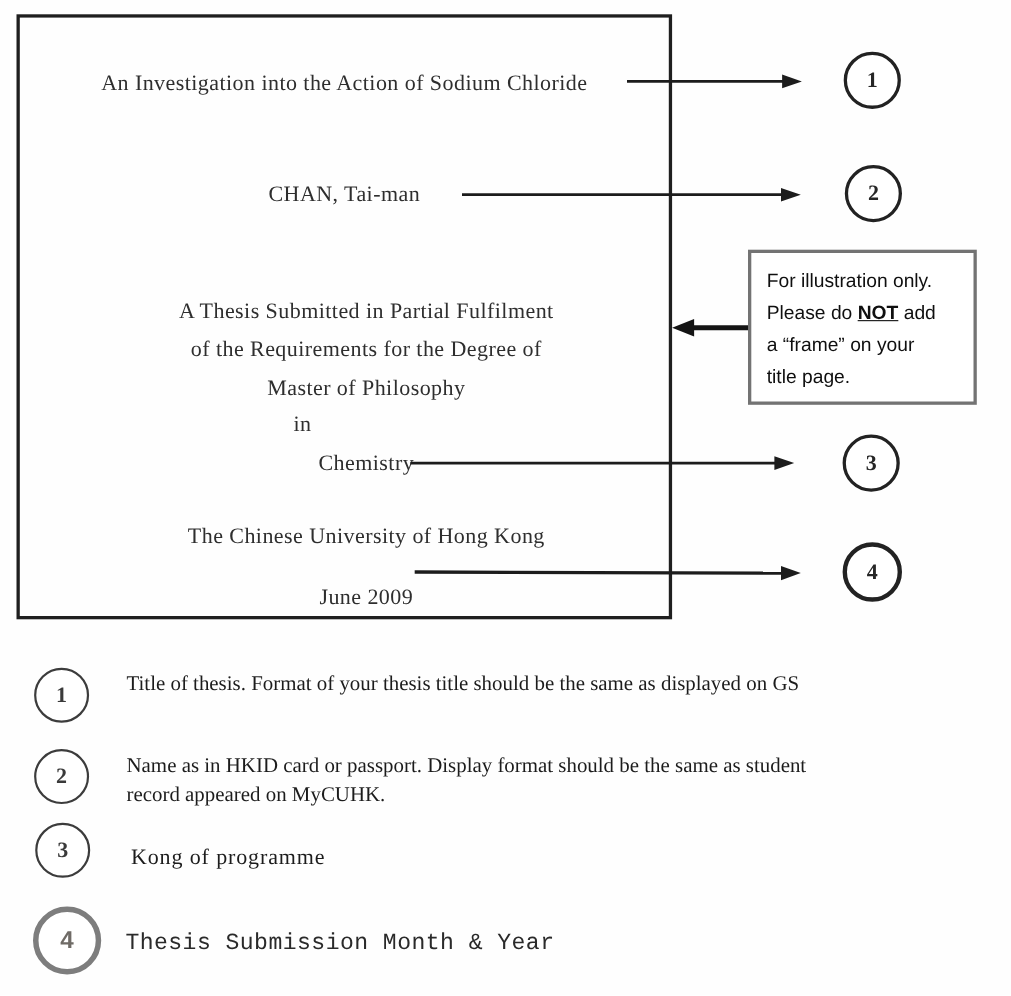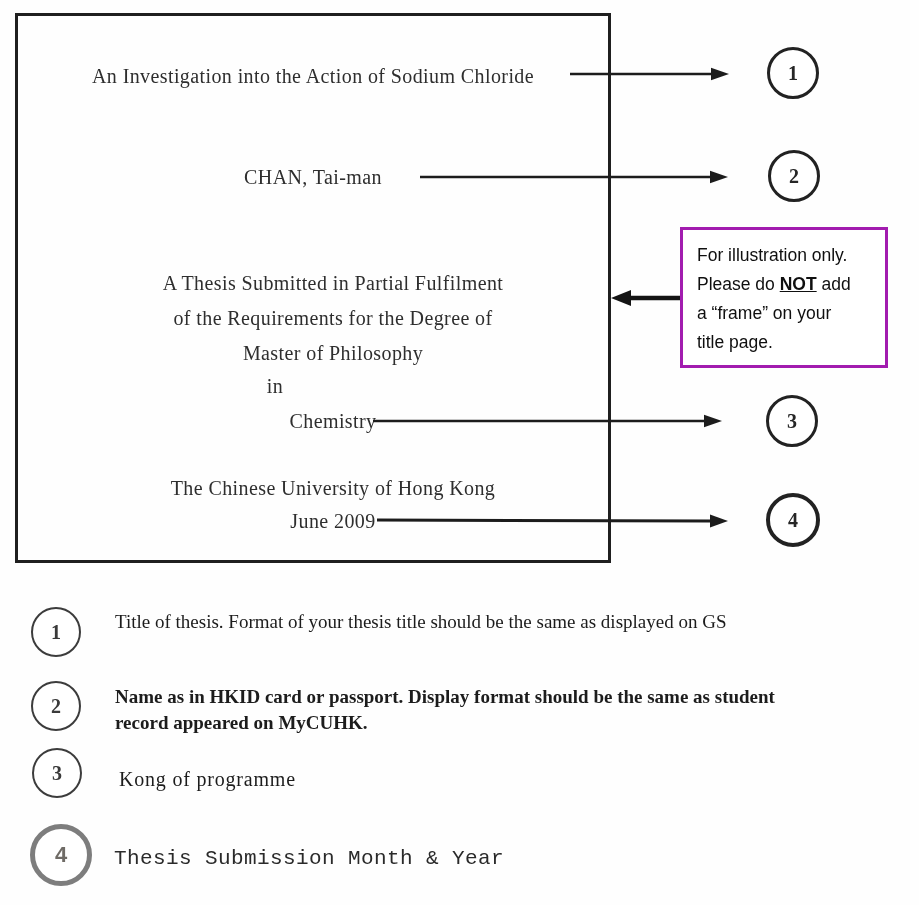--- a/index.html
+++ b/index.html
@@ -28,21 +28,21 @@
     font-family:"Liberation Serif",serif;font-size:20px;font-weight:bold;color:#262626;
     border:3px solid #222;box-sizing:border-box;
   }
   .badge.b1{left:767px;top:47px;width:52px;height:52px;}
   .badge.b2{left:768px;top:150px;width:52px;height:52px;}
   .badge.b3{left:766px;top:395px;width:52px;height:52px;}
   .badge.b4{left:766px;top:493px;width:54px;height:54px;border-width:4px;}
   
   .note{
     position:absolute;left:680px;top:227px;width:208px;height:141px;
-    border:3px solid #a21caf;box-sizing:border-box;background:#fff;
+    border:3px solid #737373;box-sizing:border-box;background:#fff;
     padding:11px 6px 0 14px;
     font-family:"Liberation Sans",sans-serif;font-size:17.5px;line-height:29px;color:#0f0f0f;
     white-space:nowrap;
   }
   .note .strong{font-weight:bold;text-decoration:underline;}
   
   .lbadge{
     position:absolute;border-radius:50%;background:#fff;
     display:flex;align-items:center;justify-content:center;
     font-family:"Liberation Serif",serif;font-size:20px;font-weight:600;color:#3a3a3a;
@@ -54,40 +54,40 @@
   .lbadge.l4{
     left:30px;top:824px;width:62px;height:62px;border:5px solid #7d7d7d;
     color:#6f6b66;font-family:"Liberation Sans",sans-serif;font-size:22px;
   }
   .ltext{
     position:absolute;left:115px;color:#1c1c1c;
     font-family:"Liberation Serif",serif;font-size:19px;line-height:27px;
     white-space:nowrap;
   }
   .ltext.t1{top:608px;}
-  .ltext.t2{top:684px;line-height:26px;font-weight:bold;}
+  .ltext.t2{top:684px;line-height:26px;}
   .ltext.t3{top:766px;left:119px;font-size:20px;letter-spacing:0.8px;}
   .ltext.t4{top:845px;left:114px;font-size:21px;letter-spacing:0.4px;color:#2a2a2a;font-family:Liberation Mono, monospace;}
 </style>
 </head>
 <body>
 
 <div class="canvas">
 
   <div class="frame"></div>
 
   <div class="tp-line" style="top:64px">An Investigation into the Action of Sodium Chloride</div>
   <div class="tp-line" style="top:165px">CHAN, Tai-man</div>
   <div class="tp-line shift-a" style="top:271px">A Thesis Submitted in Partial Fulfilment</div>
   <div class="tp-line shift-a" style="top:306px">of the Requirements for the Degree of</div>
   <div class="tp-line shift-a" style="top:341px">Master of Philosophy</div>
   <div class="tp-line shift-b" style="top:374px">in</div>
   <div class="tp-line shift-a" style="top:409px">Chemistry</div>
   <div class="tp-line shift-a" style="top:476px">The Chinese University of Hong Kong</div>
-  <div class="tp-line shift-a" style="top:509px">June 2009</div>
+  <div class="tp-line shift-a" style="top:531px">June 2009</div>
 
   <svg class="overlay" viewBox="0 0 919 905" xmlns="http://www.w3.org/2000/svg">
     <g>
       <line x1="570" y1="74" x2="713" y2="74" stroke="#1c1c1c" stroke-width="2.5"></line>
       <polygon points="729,74 711,67.8 711,80.2" fill="#1c1c1c"></polygon>
     </g>
     <g>
       <line x1="420" y1="177" x2="712" y2="177" stroke="#1c1c1c" stroke-width="2.5"></line>
       <polygon points="728,177 710,170.8 710,183.2" fill="#1c1c1c"></polygon>
     </g>

